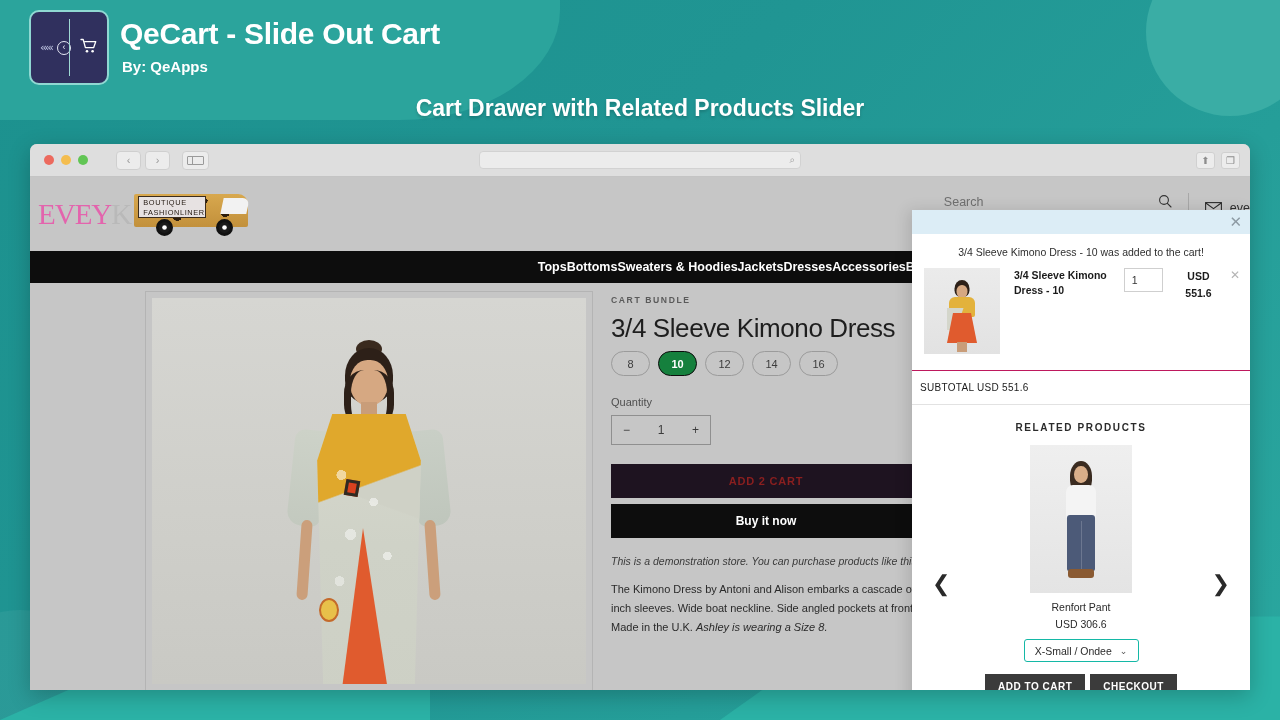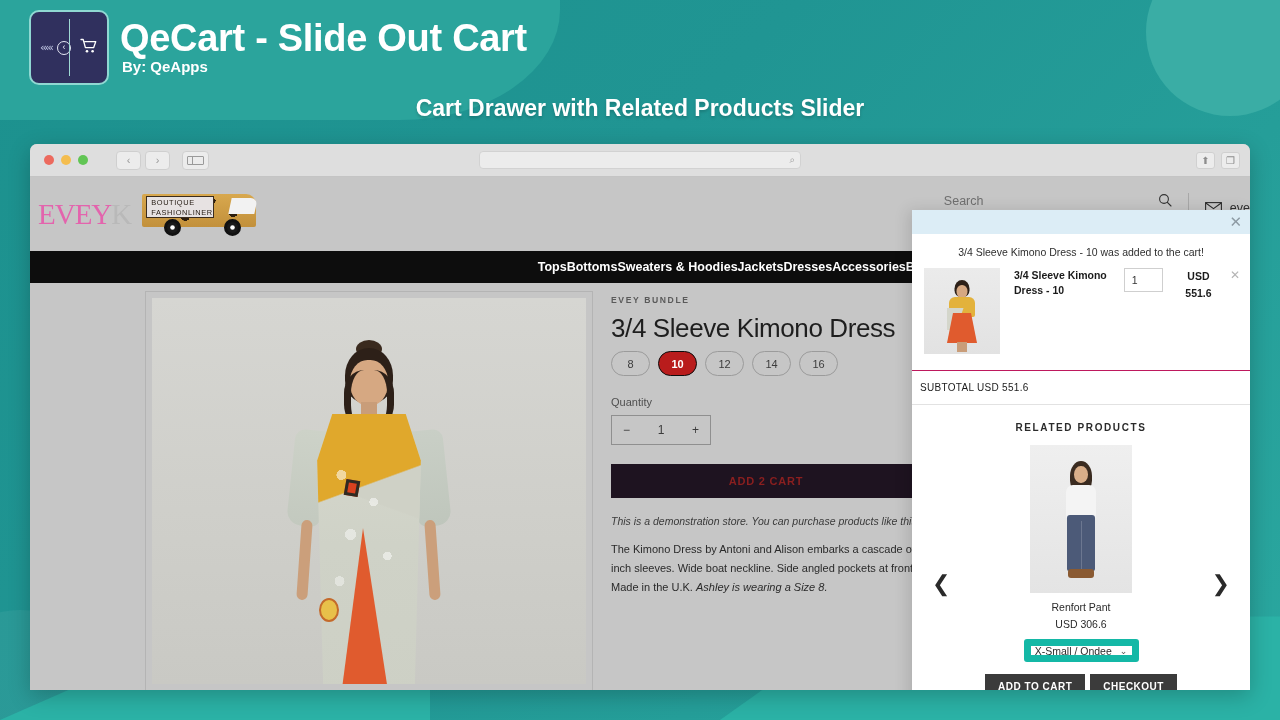--- a/index.html
+++ b/index.html
@@ -70,21 +70,21 @@
   .logo-circ {
     width: 14px; height: 14px; border-radius: 50%;
     border: 1.4px solid #e6e9f5; color: #e6e9f5;
     font-size: 9px; line-height: 11px; text-align: center;
     margin: 0 3px;
   }
   .logo-cart { color: #ffffff; font-size: 17px; line-height: 1; margin-left: 4px; }
 
   .promo-title {
     position: absolute; left: 120px; top: 17px;
-    font-size: 38px; font-weight: bold; color: #ffffff;
+    font-size: 30px; font-weight: bold; color: #ffffff;
     letter-spacing: -0.3px;
   }
   .promo-sub {
     position: absolute; left: 122px; top: 58px;
     font-size: 15px; font-weight: bold; color: #ffffff;
   }
   .promo-tagline {
     position: absolute; left: 0; top: 95px; width: 1280px;
     text-align: center; font-size: 23px; font-weight: bold; color: #ffffff;
     text-shadow: 0 2px 3px rgba(0,0,0,0.18);
@@ -153,21 +153,21 @@
     display: flex; align-items: center; position: relative;
   }
   .store-logo { margin-left: 8px; display: flex; align-items: center; }
   .store-name {
     font-family: "Liberation Serif", serif;
     font-size: 29px; letter-spacing: -1px;
     color: #e364ad; line-height: 1;
   }
   .store-name .k { color: #b9b9b9; }
   .truck {
-    margin-left: 11px; width: 114px; height: 44px; position: relative; padding-left: 24px;
+    margin-left: 3px; width: 114px; height: 44px; position: relative; padding-left: 24px;
   }
   .truck-body {
     position: absolute; left: 0; top: 2px; width: 114px; height: 33px;
     background:
       radial-gradient(ellipse 6px 4px at 16% 26%, #2c1d0d 0 60%, transparent 61%),
       radial-gradient(ellipse 7px 5px at 38% 72%, #2c1d0d 0 60%, transparent 61%),
       radial-gradient(ellipse 5px 4px at 62% 20%, #2c1d0d 0 60%, transparent 61%),
       radial-gradient(ellipse 7px 5px at 80% 60%, #2c1d0d 0 60%, transparent 61%),
       radial-gradient(ellipse 5px 4px at 93% 22%, #2c1d0d 0 60%, transparent 61%),
       radial-gradient(ellipse 6px 4px at 50% 44%, #2c1d0d 0 60%, transparent 61%),
@@ -192,21 +192,21 @@
   }
   .truck-wheel i { display:block; width:100%; height:100%; border-radius:50%; background:#fff; transform: scale(.42); }
   .tw1 { left: 22px; }
   .tw2 { left: 82px; }
 
   .header-right {
     position: absolute; right: 0; top: 0; height: 62px;
     display: flex; align-items: center;
   }
   .search-wrap {
-    width: 228px; border-bottom: 7px solid #ec4899;
+    width: 228px; border-bottom: 5px solid #ec4899;
     display: flex; align-items: center; justify-content: space-between;
     padding-bottom: 7px;
   }
   .search-input {
     border: none; background: transparent; outline: none;
     font-size: 12.5px; color: #6f6f6f;
     font-family: "Liberation Sans", sans-serif; width: 180px;
   }
   .search-input::placeholder { color: #6f6f6f; }
   .search-mag { color:#3d3d3d; font-size: 14px; }
@@ -281,21 +281,21 @@
   }
   .vendor { font-size: 8.6px; letter-spacing: 1.6px; color:#5a5a5a; font-weight: 600; }
   .p-title { font-size: 26px; color:#1e1e1e; margin-top: 8px; font-weight: 400; letter-spacing:-0.4px; }
   .p-price { font-size: 12px; color:#e0218a; font-weight: bold; margin-top: 16px; letter-spacing:0.3px; }
   .opt-label { font-size: 11px; color:#4f4f4f; margin-top: 20px; }
   .sizes { display:flex; gap: 8px; margin-top: 7px; }
   .size {
     width: 39px; height: 25px; border: 1px solid #9b9b9b; border-radius: 14px;
     font-size: 11px; color:#3c3c3c; display:flex; align-items:center; justify-content:center;
   }
-  .size.sel { background:#b91c1c; color:#fff; border-color:#0d0d0d; font-weight:600; }
+  .size.sel { background:#15803d; color:#fff; border-color:#0d0d0d; font-weight:600; }
   .qty {
     margin-top: 7px; width: 100px; height: 30px; border:1px solid #8f8f8f;
     display:flex; align-items:center; justify-content:space-between; padding: 0 11px;
     font-size: 12px; color:#3c3c3c;
   }
   .btn-atc {
     margin-top: 19px; width: 310px; height: 34px; background:#1e1320;
     color:#8b1f1f; font-size: 11px; font-weight: bold; letter-spacing: 0.8px;
     display:flex; align-items:center; justify-content:center;
   }
@@ -381,21 +381,21 @@
   .rf-hair { top: 16px; width: 22px; height: 30px; background:#3a2b20; border-radius: 50% 50% 35% 35%; }
   .rf-face { top: 21px; width: 14px; height: 17px; background:#d9ae89; border-radius: 48%; }
   .rf-top  { top: 40px; width: 30px; height: 34px; background:#f4f4f4; border-radius: 7px 7px 3px 3px; }
   .rf-pant { top: 70px; width: 28px; height: 56px; background:#4c5a78; border-radius: 3px 3px 2px 2px; }
   .rf-pant::after { content:""; position:absolute; left:50%; top:6px; bottom:0; width:1px; background: rgba(255,255,255,.18); }
   .rf-shoes{ top: 124px; width: 26px; height: 9px; background:#8a5a32; border-radius: 3px; }
   .rel-name { font-size: 10.5px; color:#2a2a2a; margin-top: 8px; }
   .rel-price { font-size: 10.5px; color:#2a2a2a; margin-top: 5px; }
   .rel-select {
     margin-top: 9px; width: 115px; height: 23px;
-    border: 7px solid #14b8a6; border-radius: 3px; background:#fff;
+    border: 1px solid #14b8a6; border-radius: 3px; background:#fff;
     font-size: 10.5px; color:#2b2b2b;
     display:flex; align-items:center; justify-content:center; gap: 8px;
   }
   .chev { font-size: 9px; color:#555; }
   .rel-actions { display:flex; gap: 5px; margin-top: 12px; justify-content:center; }
   .rel-btn {
     height: 24px; background:#3b3b3b; color:#fff;
     font-size: 10px; font-weight: bold; letter-spacing: 0.5px;
     display:flex; align-items:center; justify-content:center; padding: 0 13px;
   }
@@ -521,39 +521,40 @@
           <span class="mdl m-dress-dots"></span>
           <span class="mdl m-dress-orange"></span>
           <span class="mdl m-redsq"></span>
           <span class="mdl m-yellow-dot"></span>
           <span class="mdl m-arm-l"></span>
           <span class="mdl m-arm-r"></span>
         </div>
       </div>
 
       <div class="details">
-        <div class="vendor">EVEY BUNDLE</div>
+        <div class="vendor">CART BUNDLE</div>
         <div class="p-title">3/4 Sleeve Kimono Dress</div>
 
         <div class="sizes">
           <span class="size">8</span>
           <span class="size sel">10</span>
           <span class="size">12</span>
           <span class="size">14</span>
           <span class="size">16</span>
         </div>
 
         <div class="opt-label">Quantity</div>
         <div class="qty">
           <span>−</span>
           <span>1</span>
           <span>+</span>
         </div>
 
         <div class="btn-atc">ADD 2 CART</div>
+        <div class="btn-buy">Buy it now</div>
 
         <div class="desc-italic">This is a demonstration store. You can purchase products like this fro</div>
         <div class="desc-body">
           <span>The Kimono Dress by Antoni and Alison embarks a cascade of color</span>
           <span>inch sleeves. Wide boat neckline. Side angled pockets at front. Linin</span>
           <span>Made in the U.K.</span>
           <i>Ashley is wearing a Size 8.</i>
         </div>
       </div>
     </div>

